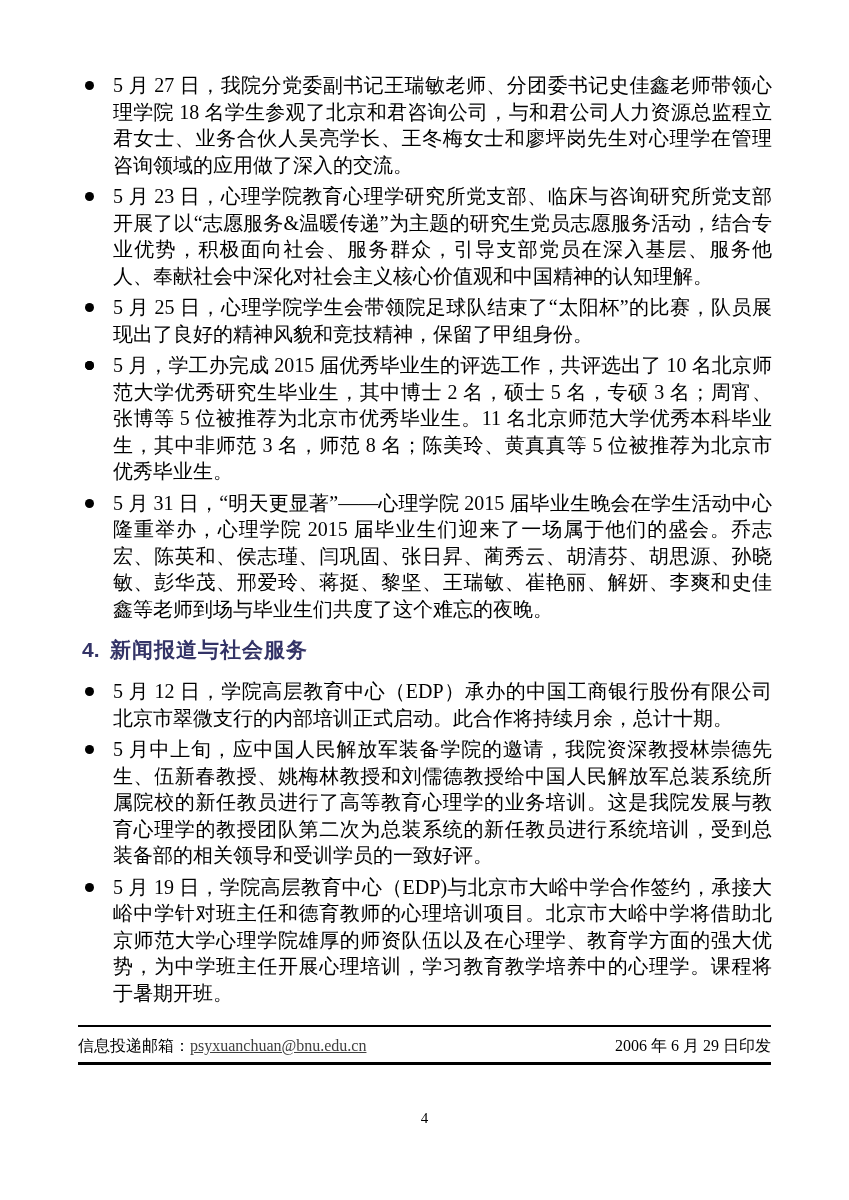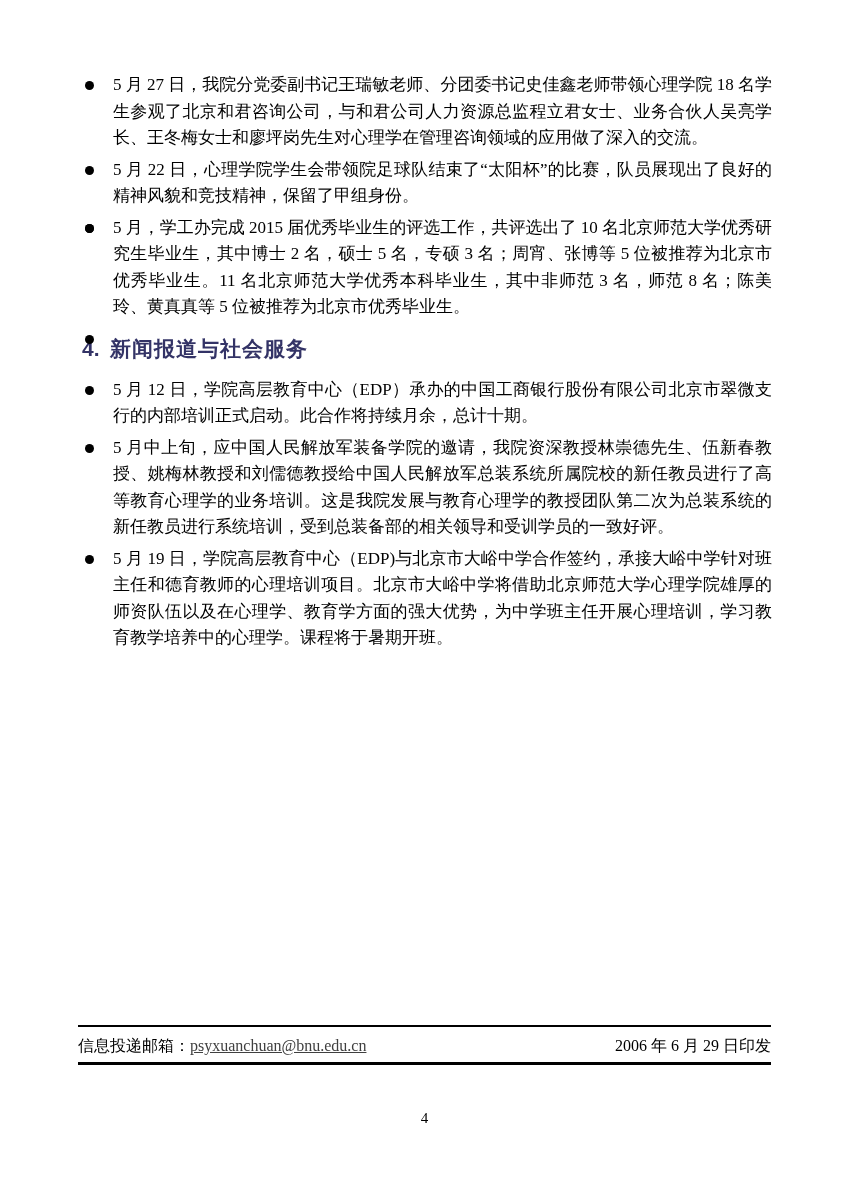--- a/index.html
+++ b/index.html
@@ -15,21 +15,21 @@
   .content {
     position: absolute;
     left: 82px;
     top: 72px;
     width: 690px;
   }
   .bullet-list { list-style: none; margin: 0; padding: 0; }
   .bullet-list li {
     position: relative;
     padding-left: 31px;
-    font-size: 17px;
+    font-size: 20px;
     line-height: 26.5px;
     text-align: justify;
     margin: 0 0 5px 0;
   }
   .dot {
     position: absolute;
     left: 3px;
     top: 9px;
     width: 9px;
     height: 9px;
@@ -89,31 +89,36 @@
 
   <main class="content">
 
     <ul class="bullet-list">
       <li>
         <span class="dot"></span>
         <span>5 月 27 日，我院分党委副书记王瑞敏老师、分团委书记史佳鑫老师带领心理学院 18 名学生参观了北京和君咨询公司，与和君公司人力资源总监程立君女士、业务合伙人吴亮学长、王冬梅女士和廖坪岗先生对心理学在管理咨询领域的应用做了深入的交流。</span>
       </li>
       <li>
         <span class="dot"></span>
-        <span>5 月 22 日，心理学院学生会带领院足球队结束了“太阳杯”的比赛，队员展现出了良好的精神风貌和竞技精神，保留了甲组身份。</span>
+        <span>5 月 23 日，心理学院教育心理学研究所党支部、临床与咨询研究所党支部开展了以“志愿服务&amp;温暖传递”为主题的研究生党员志愿服务活动，结合专业优势，积极面向社会、服务群众，引导支部党员在深入基层、服务他人、奉献社会中深化对社会主义核心价值观和中国精神的认知理解。</span>
+      </li>
+      <li>
+        <span class="dot"></span>
+        <span>5 月 25 日，心理学院学生会带领院足球队结束了“太阳杯”的比赛，队员展现出了良好的精神风貌和竞技精神，保留了甲组身份。</span>
       </li>
       <li>
         <span class="dot"></span>
       </li>
       <li>
         <span class="dot"></span>
         <span>5 月，学工办完成 2015 届优秀毕业生的评选工作，共评选出了 10 名北京师范大学优秀研究生毕业生，其中博士 2 名，硕士 5 名，专硕 3 名；周宵、张博等 5 位被推荐为北京市优秀毕业生。11 名北京师范大学优秀本科毕业生，其中非师范 3 名，师范 8 名；陈美玲、黄真真等 5 位被推荐为北京市优秀毕业生。</span>
       </li>
       <li>
         <span class="dot"></span>
+        <span>5 月 31 日，“明天更显著”——心理学院 2015 届毕业生晚会在学生活动中心隆重举办，心理学院 2015 届毕业生们迎来了一场属于他们的盛会。乔志宏、陈英和、侯志瑾、闫巩固、张日昇、蔺秀云、胡清芬、胡思源、孙晓敏、彭华茂、邢爱玲、蒋挺、黎坚、王瑞敏、崔艳丽、解妍、李爽和史佳鑫等老师到场与毕业生们共度了这个难忘的夜晚。</span>
       </li>
     </ul>
 
     <h2 class="section-heading">
       <span class="sec-num">4.</span><span>新闻报道与社会服务</span>
     </h2>
 
     <ul class="bullet-list">
       <li>
         <span class="dot"></span>

